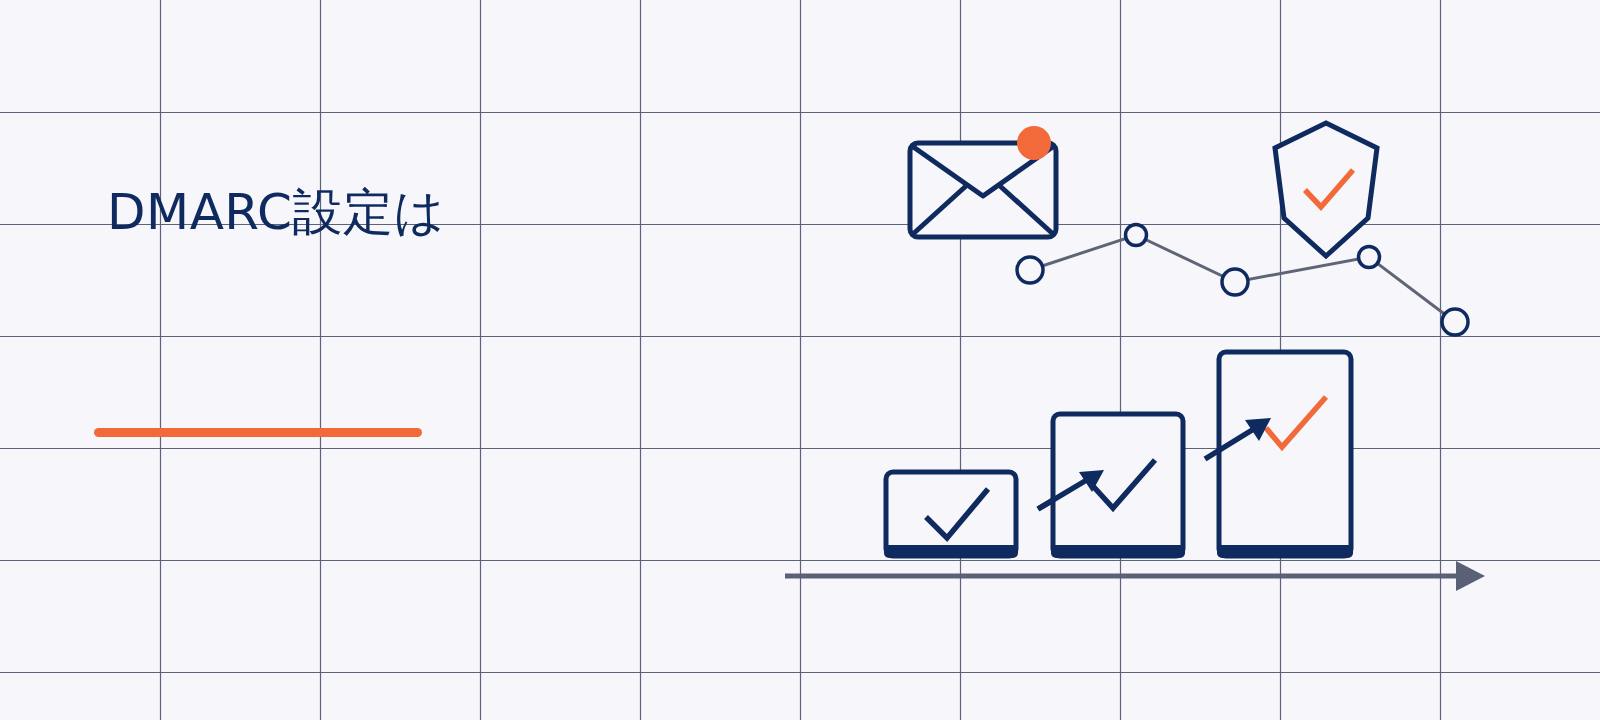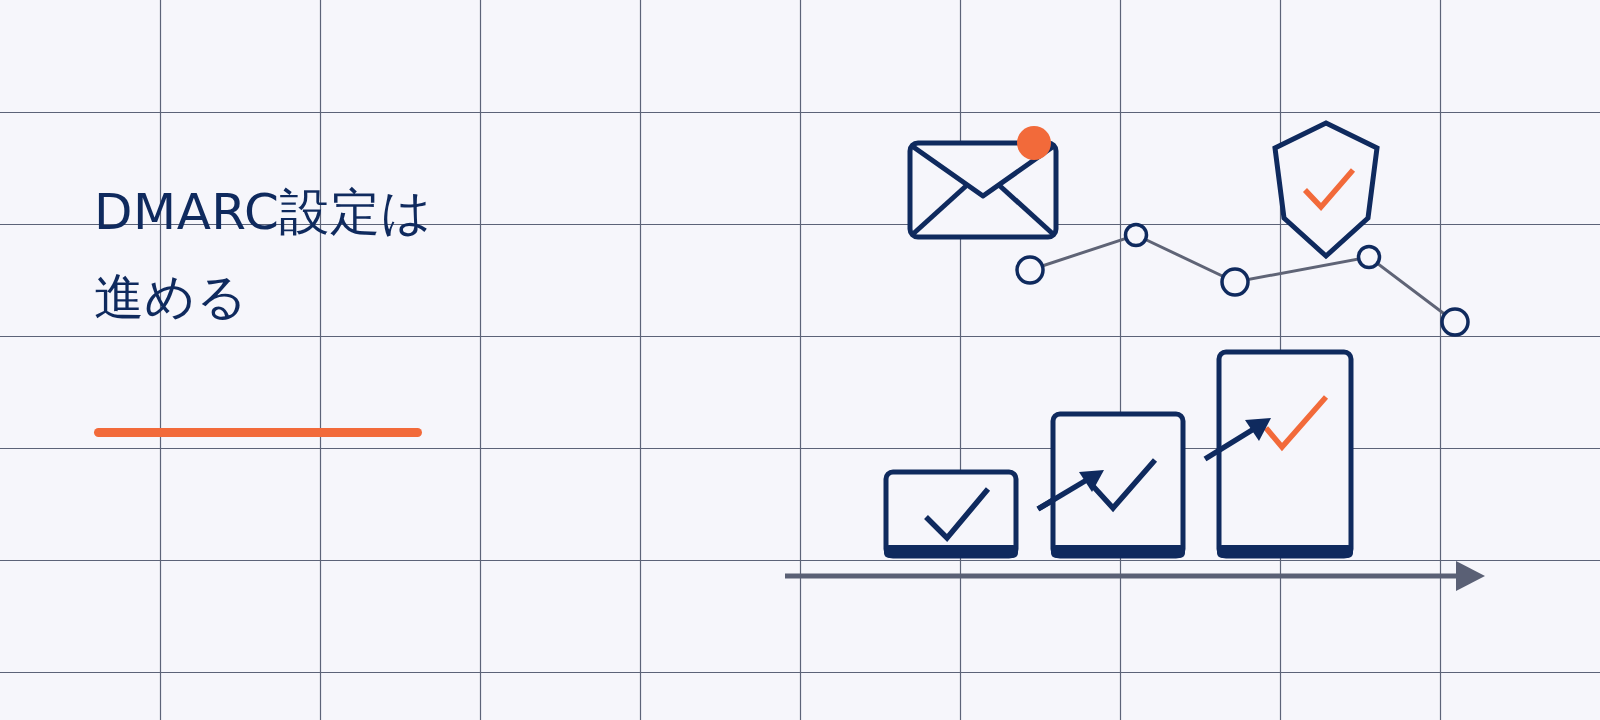--- a/index.html
+++ b/index.html
@@ -1,19 +1,19 @@
 <!DOCTYPE html>
 <html><head>
 <meta charset="utf-8">
 <style>
   html, body { margin: 0; padding: 0; }
   body { width: 1600px; height: 720px; overflow: hidden; background: #f6f6fb; position: relative; font-family: "DejaVu Sans", sans-serif; }
   .grid { position: absolute; left: 0; top: 0; width: 1600px; height: 720px; }
   .headline { position: absolute; left: 94px; top: 170px; margin: 0; font-weight: normal; font-size: 50px; line-height: 85px; color: #0f2a5e; letter-spacing: 0.5px; font-family: "DejaVu Sans", sans-serif; }
-  .headline .line { display: block; white-space: nowrap; height: 85px; }
+  .headline .line { display: block; white-space: nowrap; height: 85px; margin-left: 13px; }
   .underline { position: absolute; left: 94px; top: 428px; width: 328px; height: 9px; border-radius: 5px; background: #f26a3a; }
   .art { position: absolute; left: 0; top: 0; width: 1600px; height: 720px; }
 </style>
 </head>
 <body>
 
 <svg class="grid" width="1600" height="720" viewBox="0 0 1600 720">
   <g stroke="#5c6378" stroke-width="1.2">
     <line x1="160.5" y1="0" x2="160.5" y2="720"></line>
     <line x1="320.5" y1="0" x2="320.5" y2="720"></line>
@@ -28,21 +28,20 @@
     <line x1="0" y1="224.5" x2="1600" y2="224.5"></line>
     <line x1="0" y1="336.5" x2="1600" y2="336.5"></line>
     <line x1="0" y1="448.5" x2="1600" y2="448.5"></line>
     <line x1="0" y1="560.5" x2="1600" y2="560.5"></line>
     <line x1="0" y1="672.5" x2="1600" y2="672.5"></line>
   </g>
 </svg>
 
 <h1 class="headline">
   <span class="line">DMARC設定は</span>
-  <span class="line">進める</span>
 </h1>
 <div class="underline"></div>
 
 <svg class="art" width="1600" height="720" viewBox="0 0 1600 720">
 
   <g stroke="#5f6476" stroke-width="3" fill="none">
     <polyline points="1030,270 1136,235 1235,282 1369,257 1455,322"></polyline>
   </g>
   <g stroke="#0f2a5e" stroke-width="3.5" fill="#f6f6fb">
     <circle cx="1030" cy="270" r="13"></circle>

